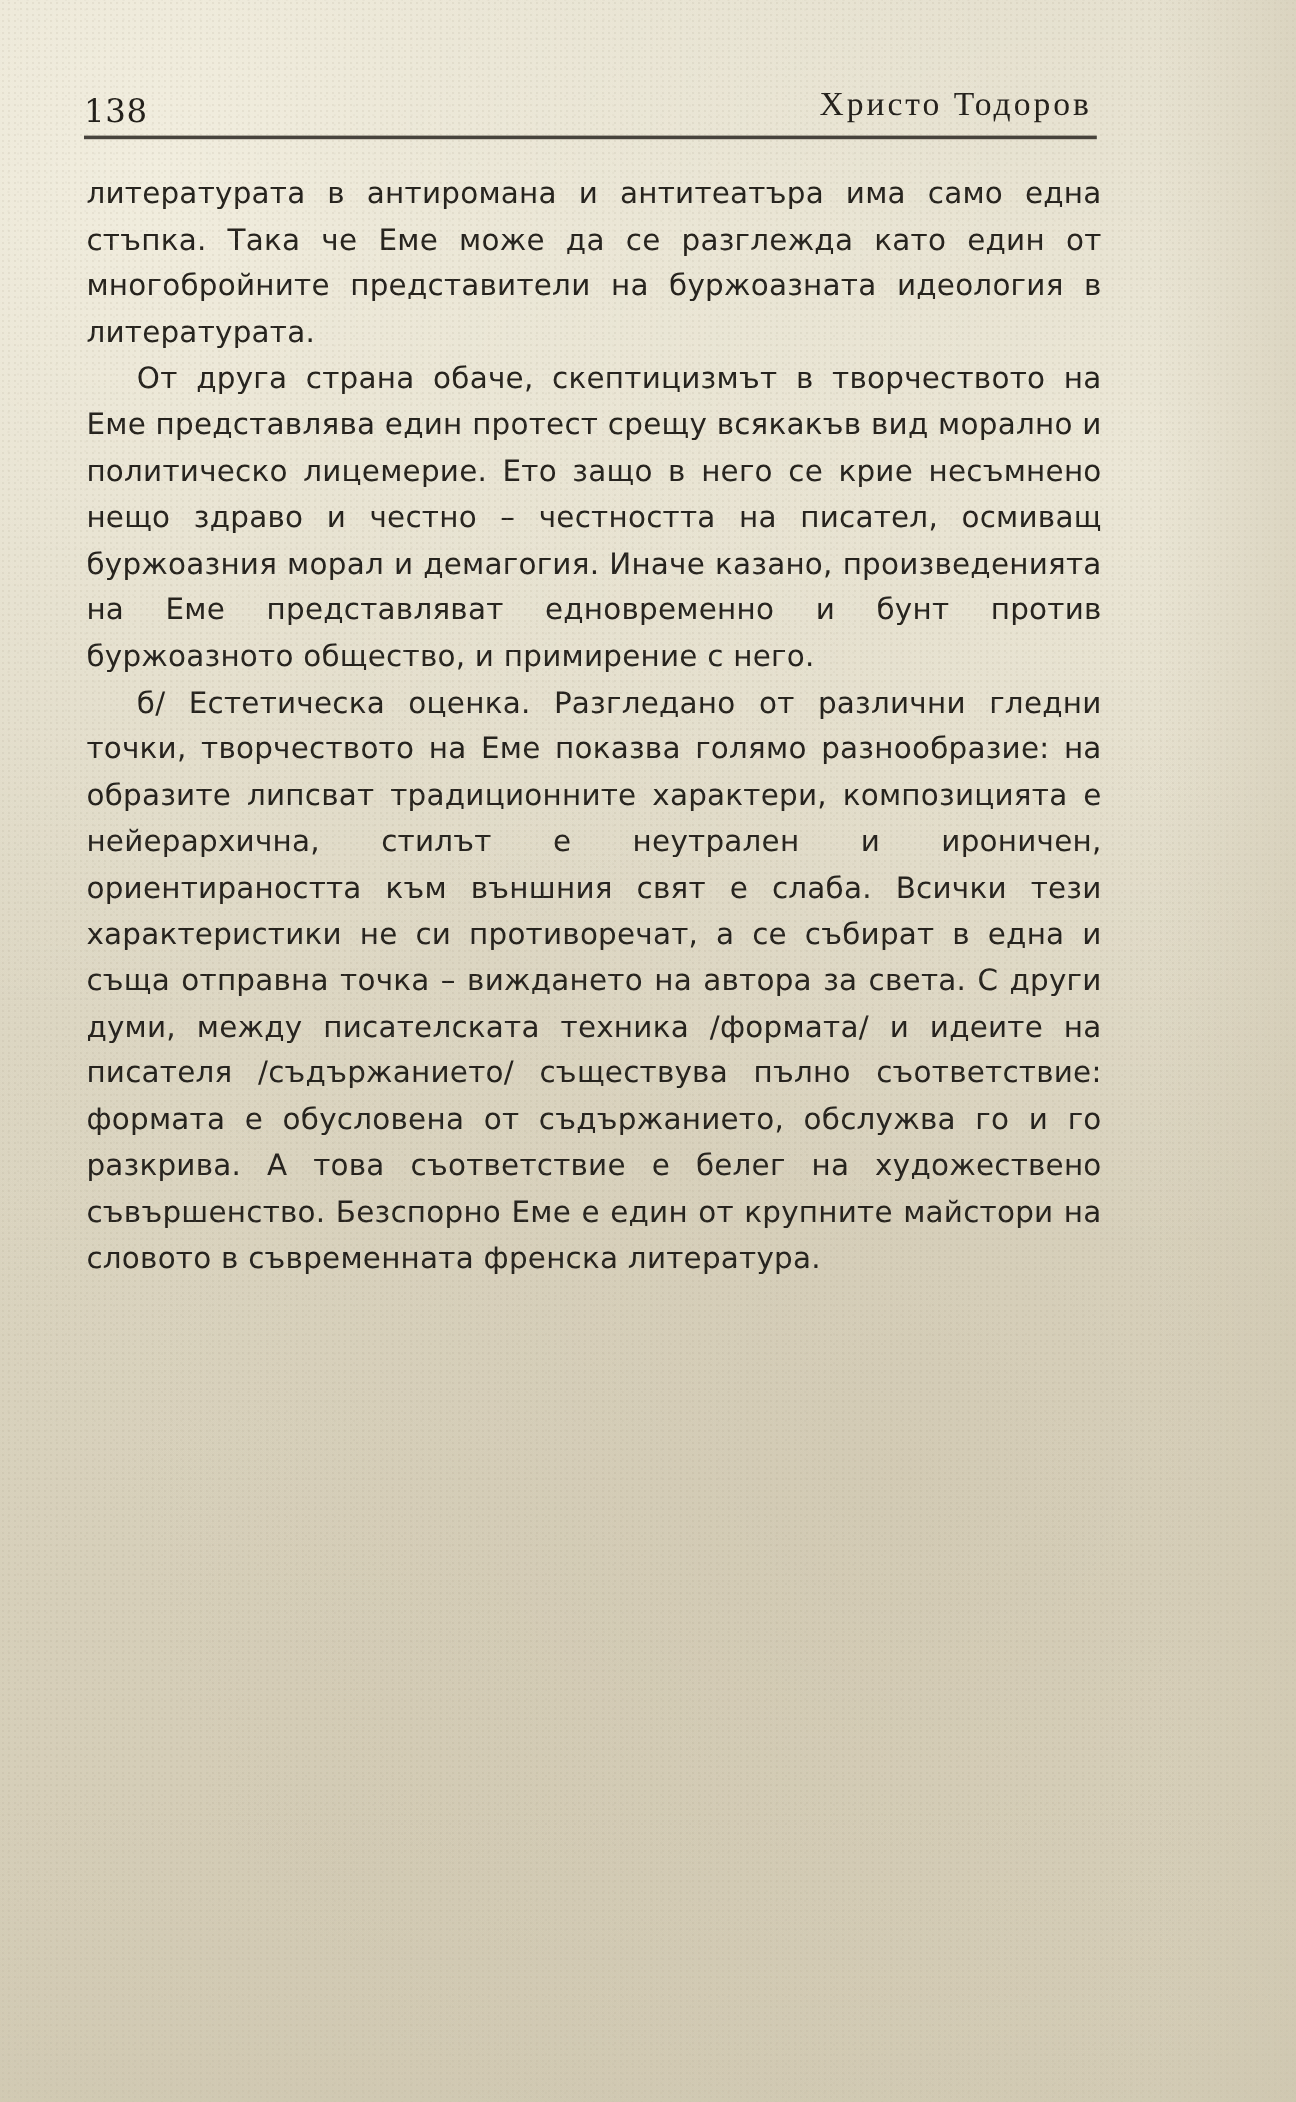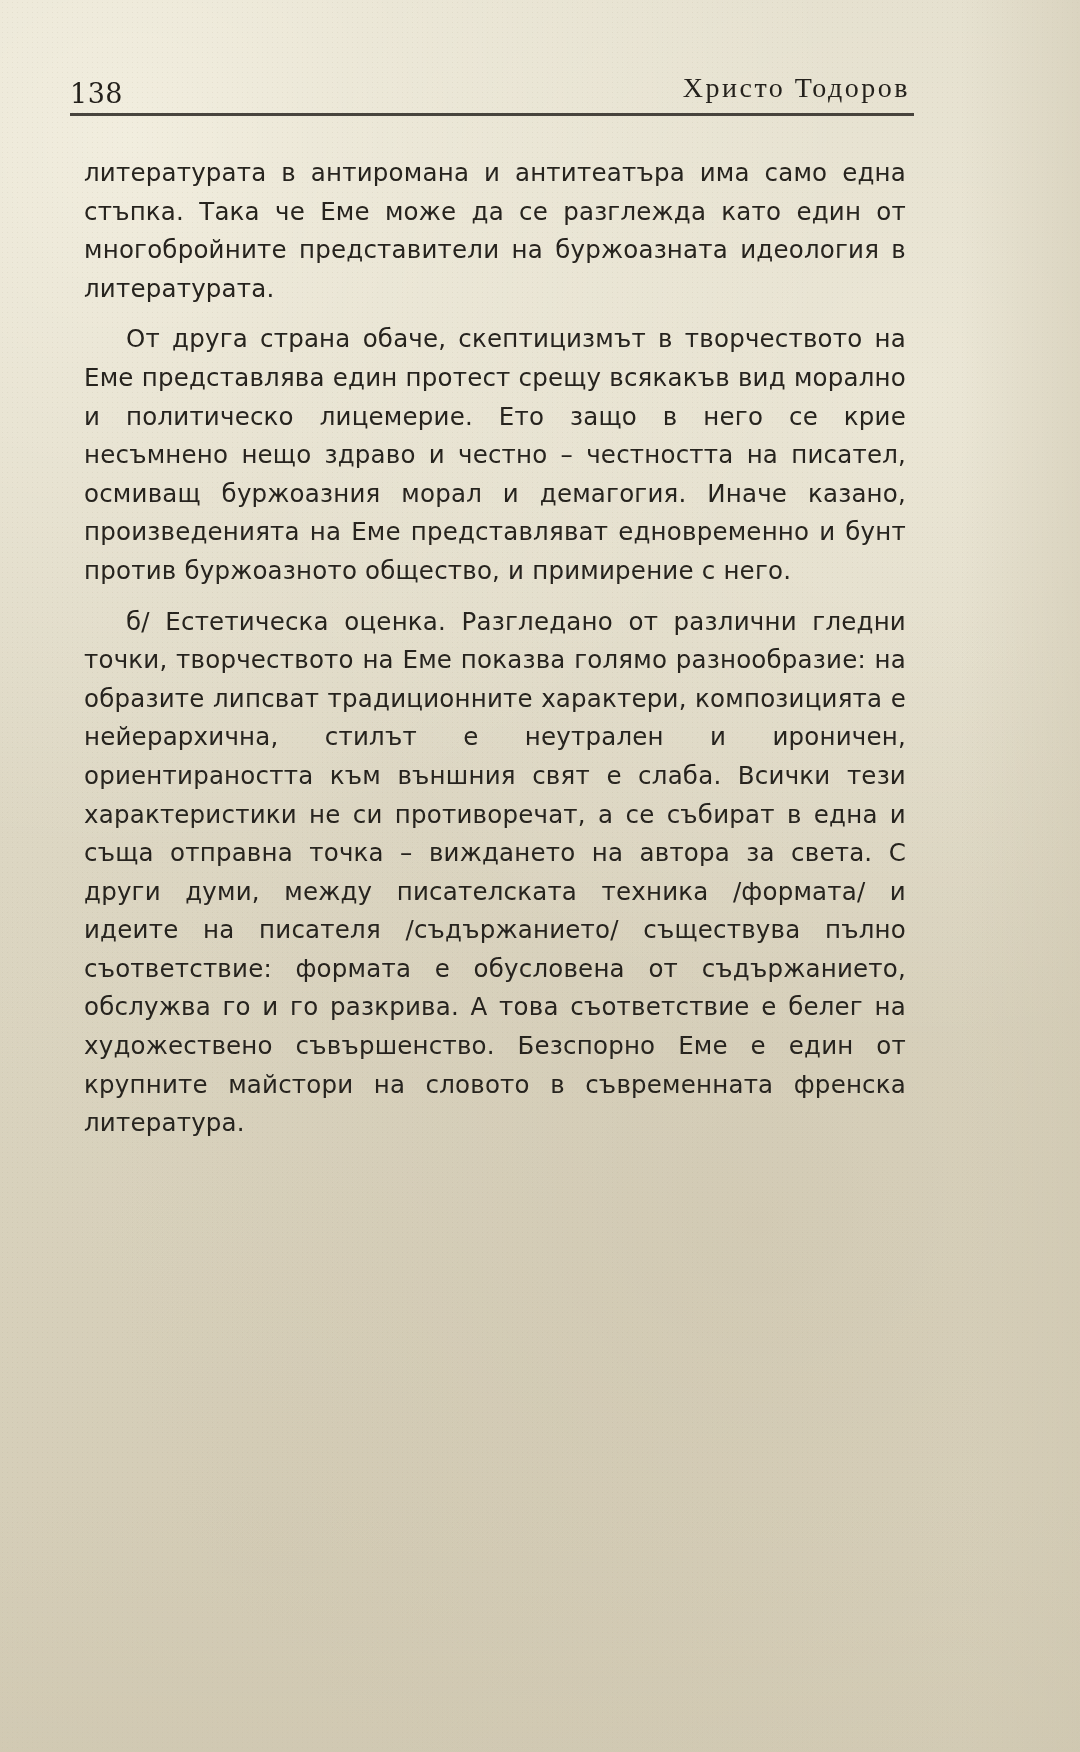--- a/index.html
+++ b/index.html
@@ -89,21 +89,21 @@
     font-family: "DejaVu Sans", sans-serif;
     font-size: 24.5px;
     line-height: 38.6px;
     color: #26231e;
     letter-spacing: 0.2px;
     text-align: justify;
     -moz-text-align-last: left;
     text-align-last: left;
   }
   .para {
-    margin: 12px;
+    margin: 0;
     text-indent: 0;
   }
   .para.indent {
     text-indent: 42px;
   }
   .u {
     text-underline-offset: 3px;
   }
   
   .fade-right {

